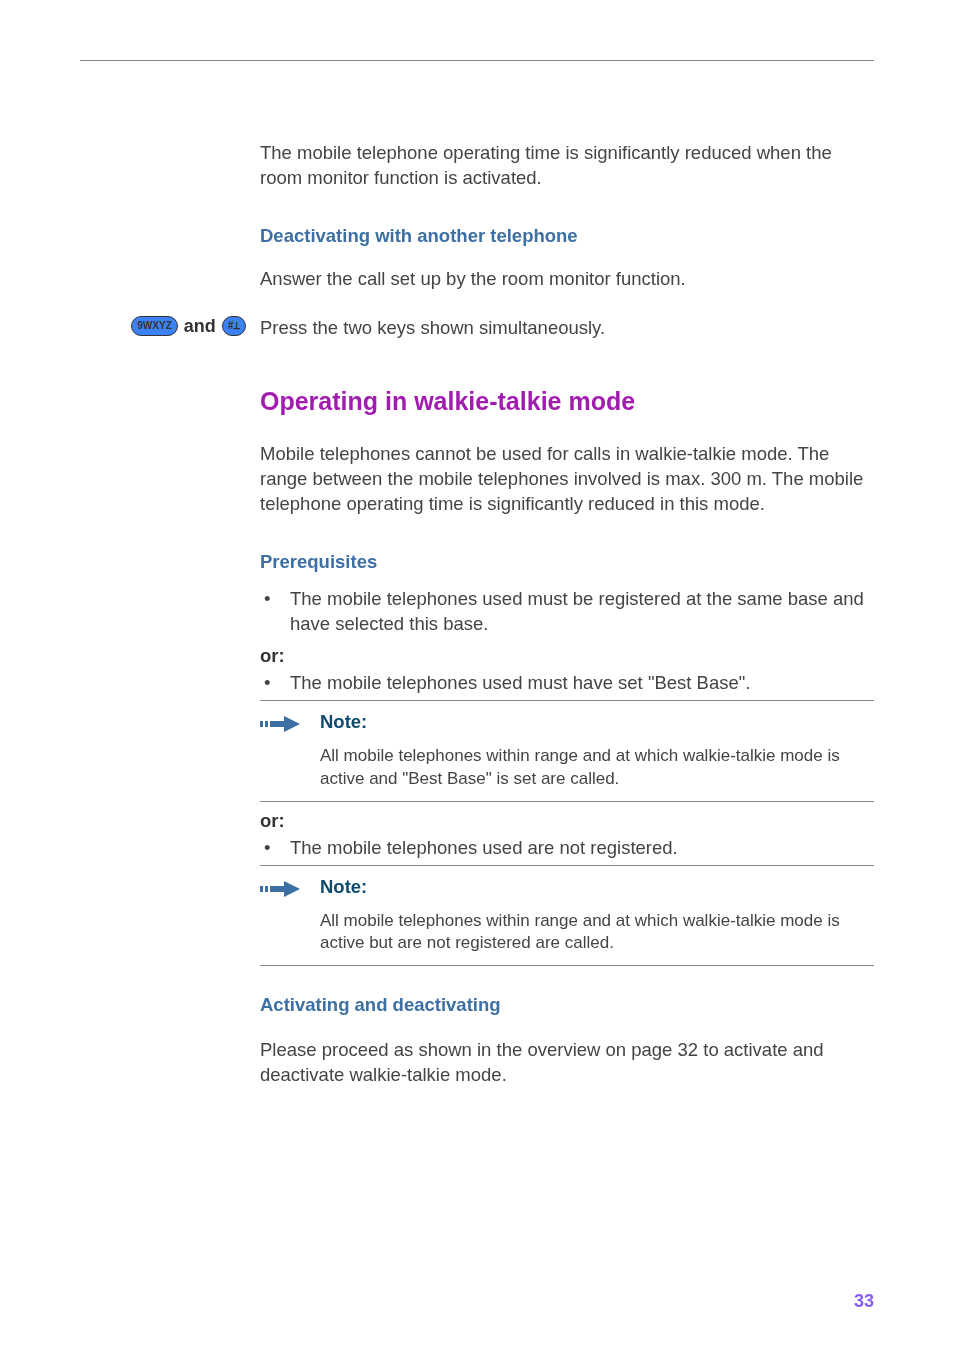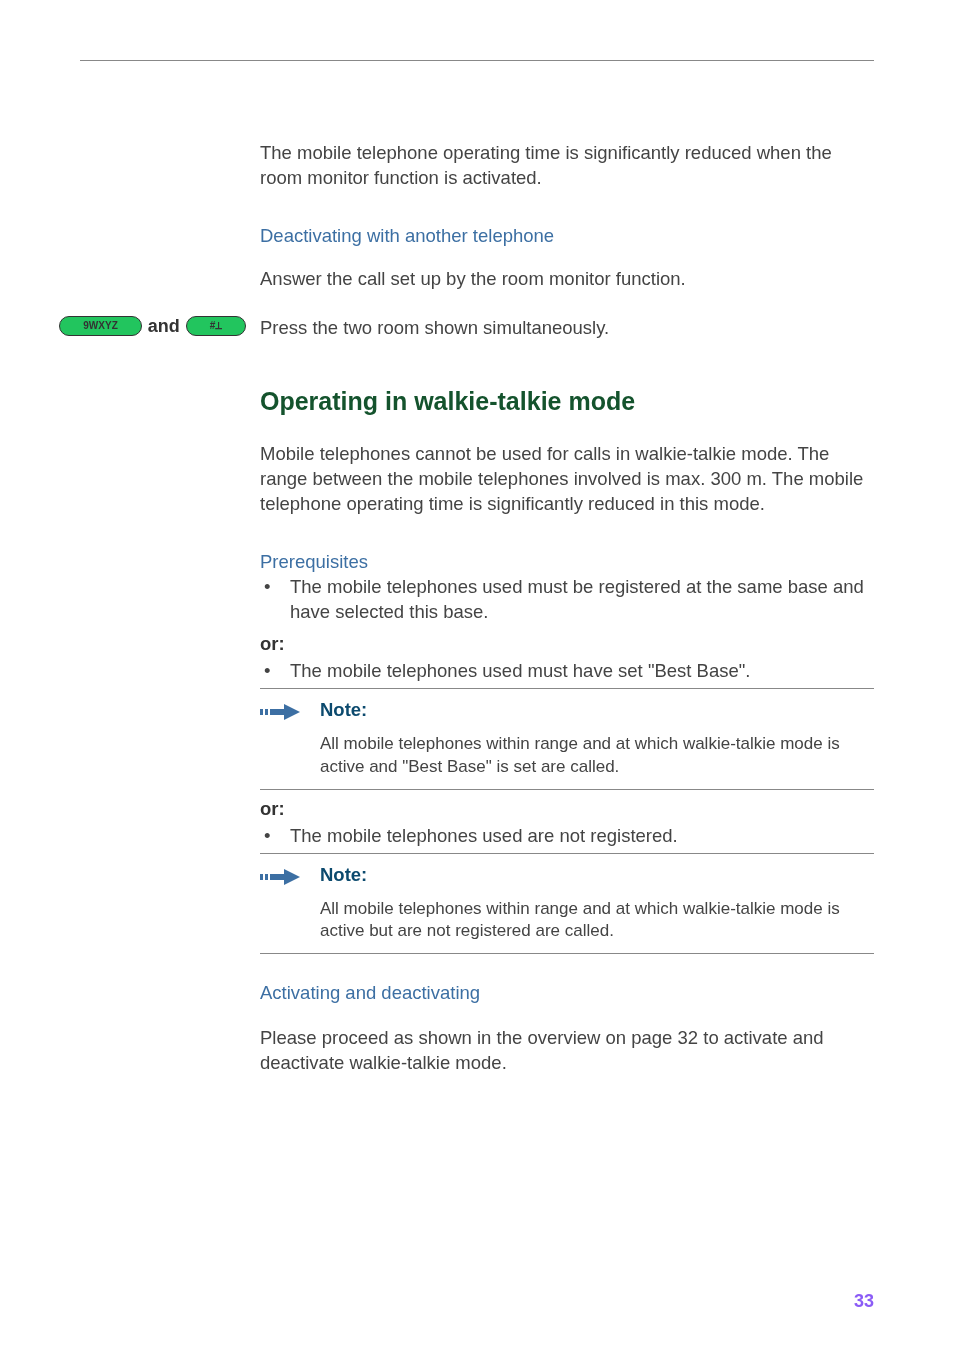--- a/index.html
+++ b/index.html
@@ -37,29 +37,29 @@
       flex: 1;
     }
     .body-text {
       font-size: 18.5px;
       line-height: 1.35;
       color: #444;
       margin-bottom: 18px;
     }
     .section-head-blue {
       font-size: 18.5px;
-      font-weight: normal;
+      font-weight: bold;
       color: #3c6fa3;
       margin-bottom: 14px;
       margin-top: 10px;
     }
     .section-title {
       font-size: 25px;
       font-weight: bold;
-      color: #14532d;
+      color: #a21caf;
       margin-bottom: 20px;
       margin-top: 22px;
     }
     .bold-label {
       font-size: 18.5px;
       font-weight: bold;
       color: #333;
       margin-top: 8px;
       margin-bottom: 4px;
     }
@@ -105,24 +105,24 @@
       line-height: 1.35;
       color: #444;
     }
     .keycap {
       display: inline-flex;
       align-items: center;
       justify-content: center;
       border: 1.5px solid #333;
       border-radius: 10px;
       height: 20px;
-      padding: 0 23px;
+      padding: 0 5px;
       font-size: 10px;
       font-weight: bold;
-      background: #22c55e;
+      background: #3b82f6;
       color: #333;
       vertical-align: middle;
     }
     .and-text {
       font-size: 18px;
       font-weight: bold;
       color: #333;
       padding: 0 6px;
     }
     .page-number {
@@ -161,21 +161,21 @@
     </div>
   </div>
 
   <div class="row">
     <div class="left-col">
       <span class="keycap">9WXYZ</span>
       <span class="and-text">and</span>
       <span class="keycap">#⟂</span>
     </div>
     <div class="right-col">
-      <p class="body-text">Press the two room shown simultaneously.</p>
+      <p class="body-text">Press the two keys shown simultaneously.</p>
     </div>
   </div>
 
   <div class="row">
     <div class="left-col"></div>
     <div class="right-col">
       <h2 class="section-title">Operating in walkie-talkie mode</h2>
     </div>
   </div>
 
@@ -183,21 +183,21 @@
   <div class="row">
     <div class="left-col"></div>
     <div class="right-col">
       <p class="body-text">Mobile telephones cannot be used for calls in walkie-talkie mode. The range between the mobile telephones involved is max. 300 m. The mobile telephone operating time is significantly reduced in this mode.</p>
     </div>
   </div>
 
   <div class="row">
     <div class="left-col"></div>
     <div class="right-col">
-      <p class="section-head-blue" style="margin-bottom:2px;">Prerequisites</p>
+      <p class="section-head-blue" style="margin-bottom:14px;">Prerequisites</p>
       <div class="bullet-item">
         <span class="bull">•</span>
         <span>The mobile telephones used must be registered at the same base and have selected this base.</span>
       </div>
       <p class="bold-label">or:</p>
       <div class="bullet-item">
         <span class="bull">•</span>
         <span>The mobile telephones used must have set "Best Base".</span>
       </div>
 

